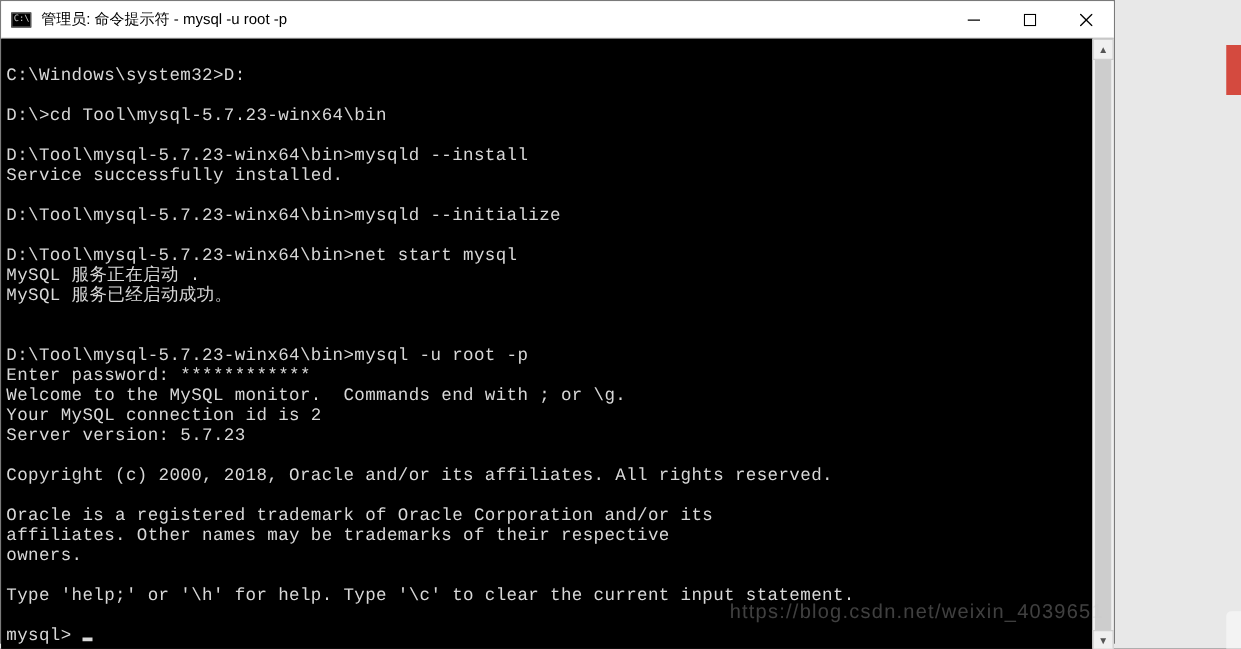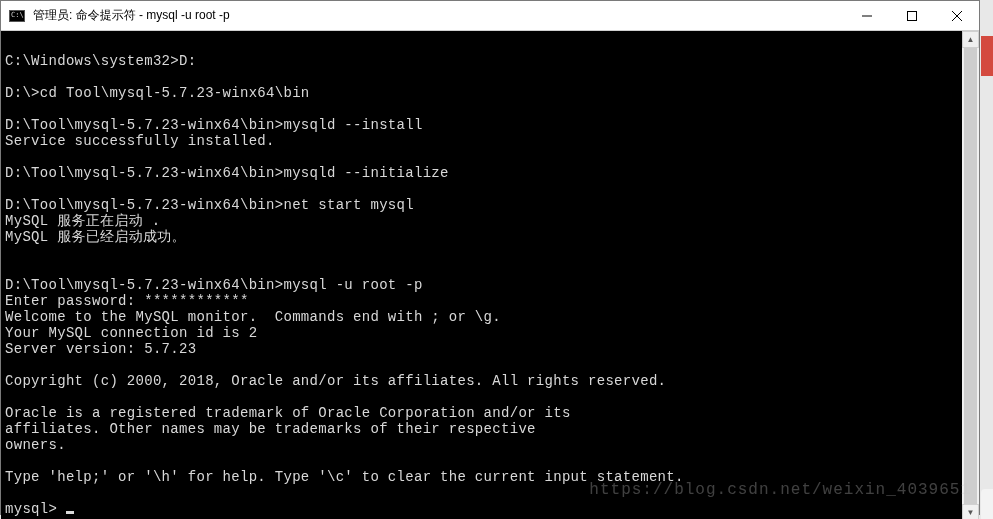--- a/index.html
+++ b/index.html
@@ -7,21 +7,21 @@
       width: 993px;
       height: 519px;
       font-family: "Segoe UI", Tahoma, sans-serif;
       background: #e8e8e8;
       overflow: hidden;
       position: relative;
     }
     .window {
       position: absolute;
       left: 0; top: 0;
-      width: 980px;
+      width: 892px;
       height: 515px;
       background: #fff;
       border: 1px solid #7a7a7a;
       display: flex;
       flex-direction: column;
     }
     .titlebar {
       height: 30px;
       background: #fff;
       display: flex;
@@ -115,21 +115,21 @@
       height: 3px;
       background: #d8d8d8;
       vertical-align: baseline;
       margin-bottom: -1px;
     }
     .watermark {
       position: absolute;
       right: 8px;
       bottom: 22px;
       color: rgba(200,200,200,0.32);
-      font-family: Liberation Mono, monospace;
+      font-family: Liberation Sans, sans-serif;
       font-size: 16px;
       letter-spacing: 1px;
       pointer-events: none;
     }
     .side-stub {
       position: absolute;
       right: 0;
       top: 36px;
       width: 12px;
       height: 40px;

